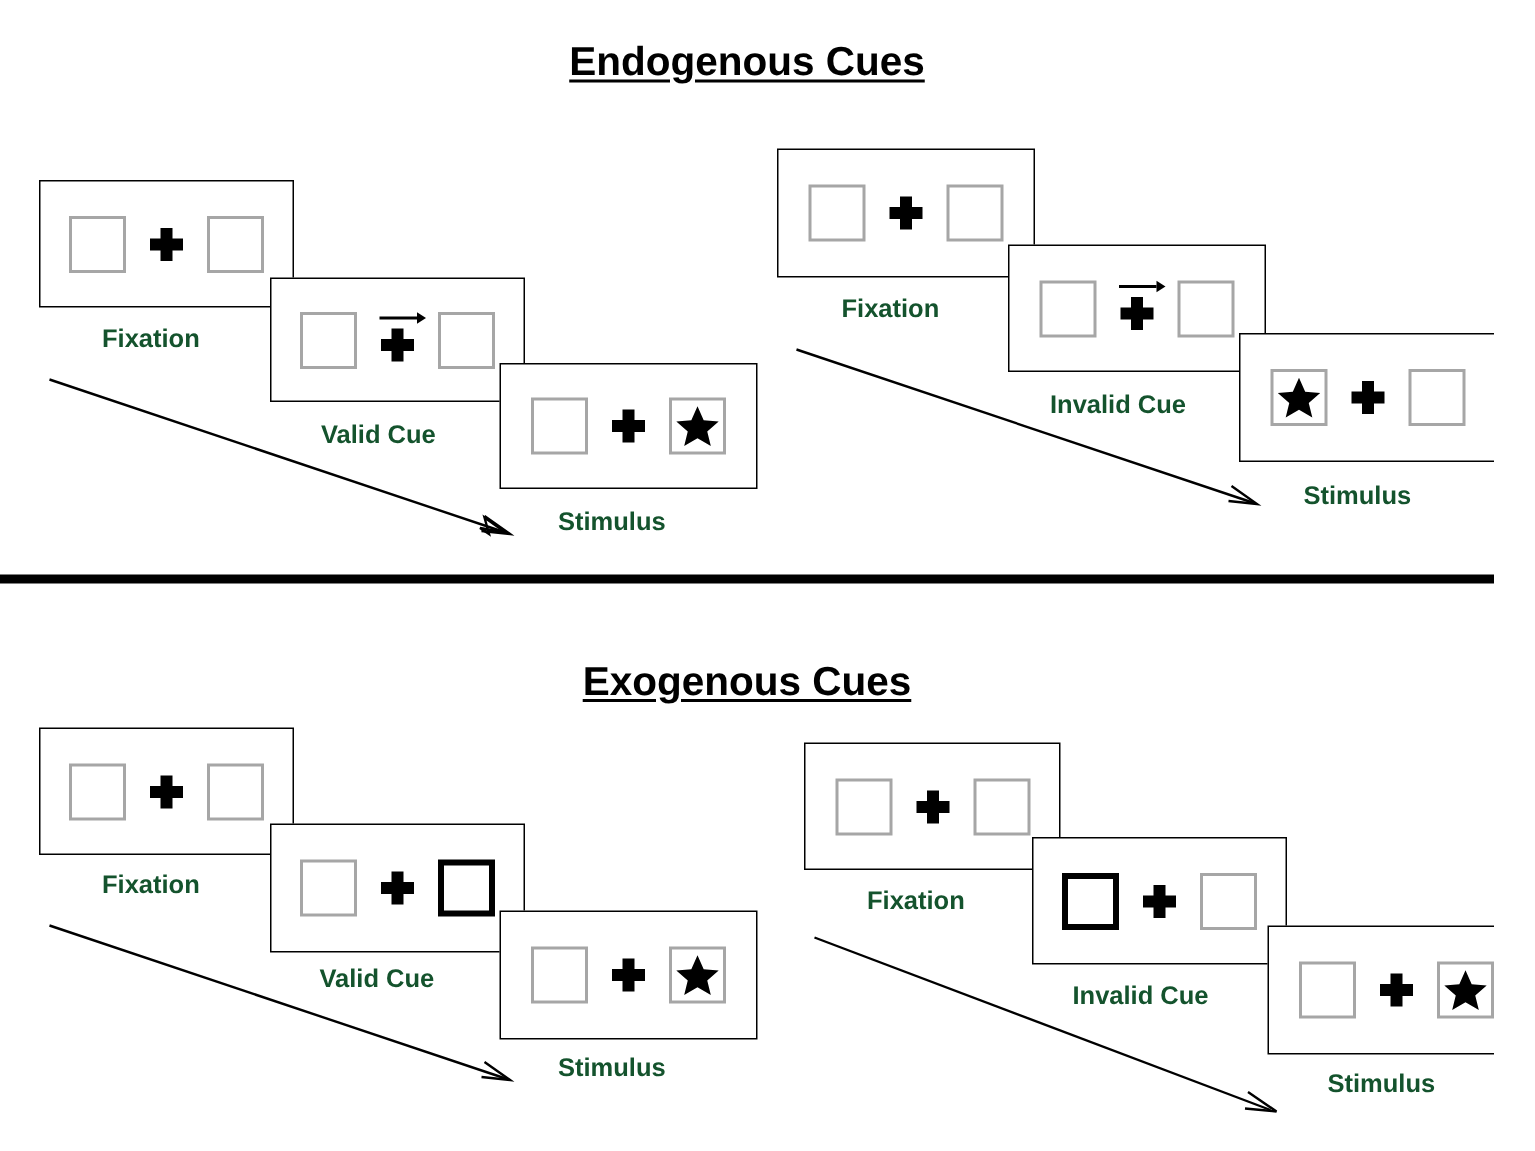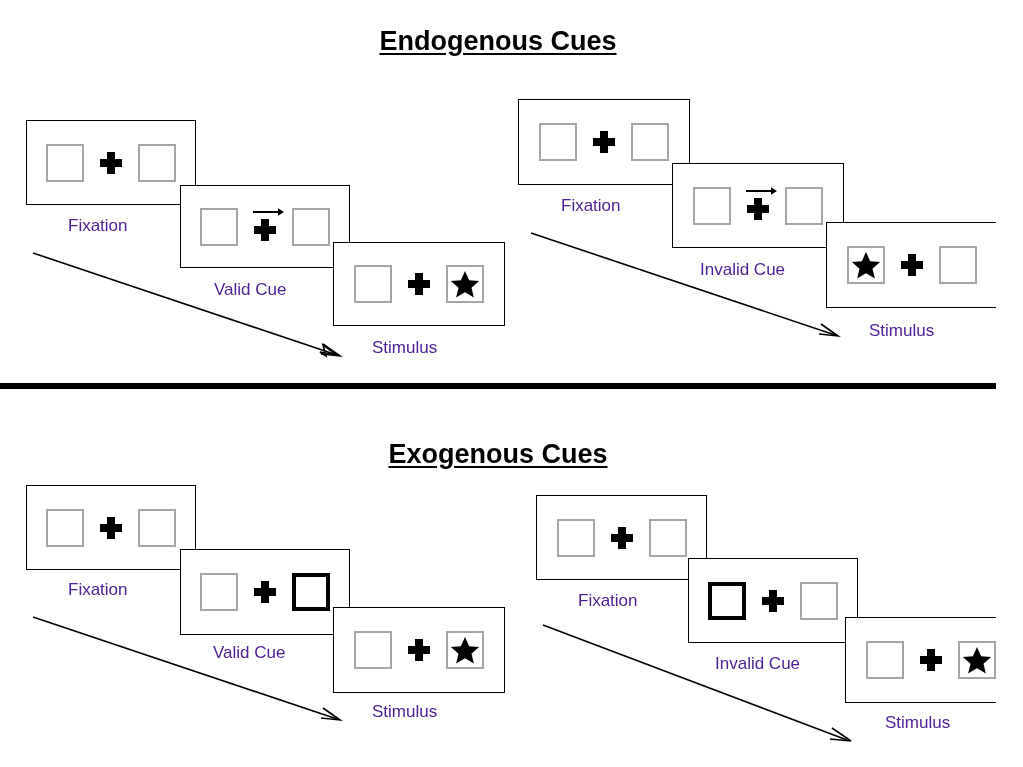--- a/index.html
+++ b/index.html
@@ -127,22 +127,22 @@
   .star-shape {
     width: 30px;
     height: 30px;
     display: block;
   }
 
   
   .caption {
     position: absolute;
     font-size: 17px;
-    font-weight: normal;
-    color: #4c1d95;
+    font-weight: bold;
+    color: #14532d;
     white-space: nowrap;
   }
 
   
   .time-arrow {
     position: absolute;
     overflow: visible;
   }
 </style>
 </head>

